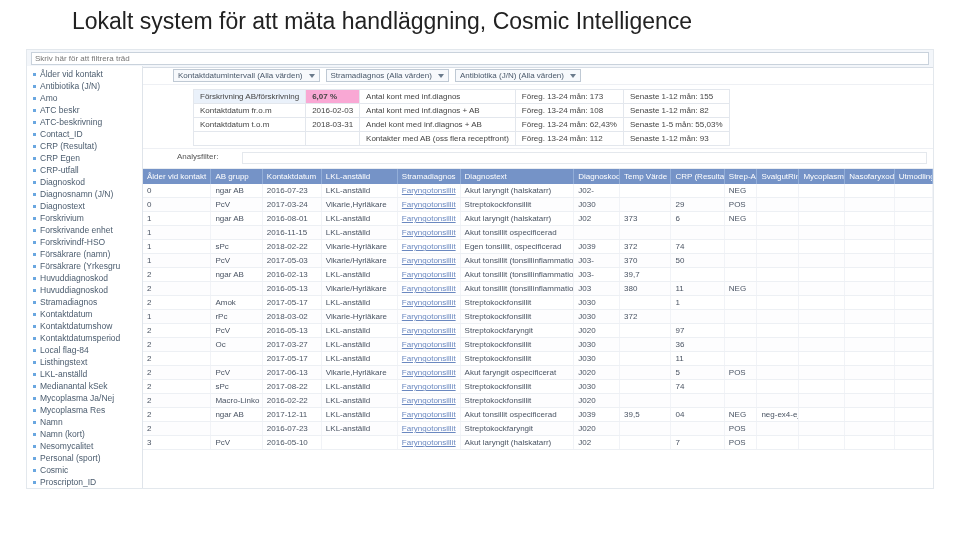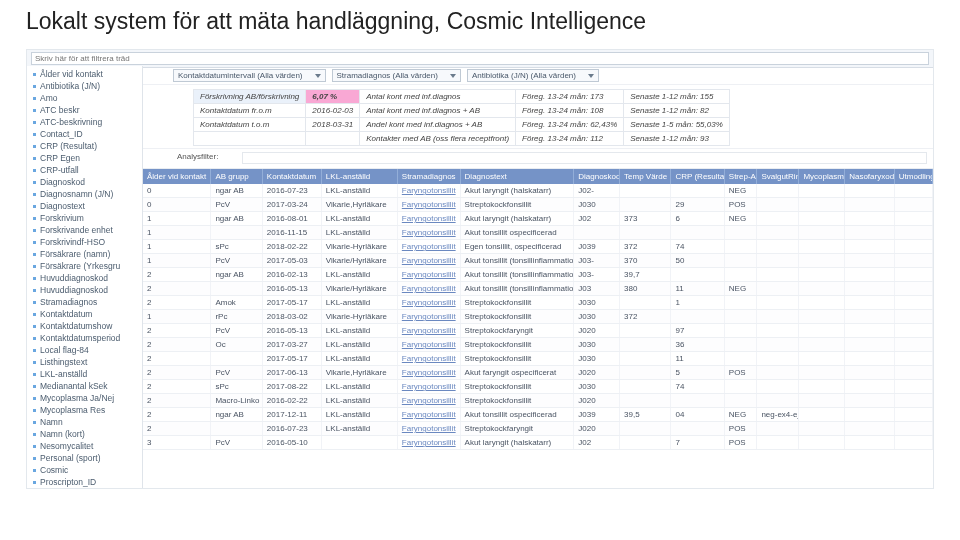--- a/index.html
+++ b/index.html
@@ -1,31 +1,31 @@
 <!DOCTYPE html>
 <html><head>
 <meta charset="utf-8">
 <style>
   * { box-sizing: border-box; margin: 0; padding: 0; }
   body { font-family: "Segoe UI", Arial, sans-serif; font-size: 9px; color: #333; background: #fff; width: 960px; height: 540px; overflow: hidden; }
-  .slide-title { font-size: 23px; font-weight: 400; padding: 8px 26px 8px 26px; color: #222; }
+  .slide-title { font-size: 23px; font-weight: 400; padding: 8px 26px 8px 26px; color: #222; margin-left: 46px; }
   .app { position: relative; margin: 6px 26px 0 26px; border: 1px solid #e3e8ed; background: #fff; height: 440px; overflow: hidden; }
   .filterbar { background: #f3f6fa; border-bottom: 1px solid #d7dde5; padding: 2px 4px; font-size: 8px; color: #555; display:flex; align-items:center; }
   .filterbar input { border:1px solid #c9d2dc; font-size:8px; padding:1px 3px; width:100%; }
   .left-panel { position: absolute; left: 0; top: 16px; bottom: 0; width: 116px; background: #fff; border-right: 1px solid #dfe4ea; overflow-y: auto; padding:2px 4px 2px 6px; }
   .tree-item { display:flex; align-items:center; gap:4px; padding:1px 0; font-size:8.5px; color:#4b5c6e; cursor:pointer; white-space:nowrap; overflow:hidden; }
   .tree-item .bullet { width:3px; height:3px; background:#6aa7e0; flex:0 0 3px; }
   .main { position:absolute; left:116px; right:0; top:16px; bottom:0; overflow:hidden; }
   .dropdown-row { display:flex; gap:6px; padding:3px 6px 2px 30px; align-items:center; border-bottom:1px solid #eef0f4; }
-  .dd { background:#f7f9fc; border:1px solid #bfc9d4; padding:1px 4px; font-size:8px; color:#49586a; display:flex; align-items:center; gap:12px; cursor:pointer; }
+  .dd { background:#f7f9fc; border:1px solid #bfc9d4; padding:1px 4px; font-size:8px; color:#49586a; display:flex; align-items:center; gap:6px; cursor:pointer; }
   .dd .chev { width:0;height:0;border-left:3px solid transparent;border-right:3px solid transparent;border-top:4px solid #6b7b8c; }
   .summary { padding:4px 4px 2px 30px; border-bottom:1px solid #eef0f4; }
   .sum-box { background:#f9a8d4; padding:1px 4px; font-size:8px; border:1px solid #a9c7e3; }
   .kpi-grid { margin-left:20px; border-collapse:collapse; }
-  .kpi-grid td { border:1px solid #e3e7ed; padding:2px 6px; font-size:8px; color:#444; white-space:nowrap;font-style:italic; }
+  .kpi-grid td { border:1px solid #e3e7ed; padding:2px 6px; font-size:8px; color:#444; white-space:nowrap; }
   .analysfilter { display:flex; padding:3px 6px 4px 34px; font-size:8px; color:#555; gap:24px; border-bottom:1px solid #e9edf2; }
   .analysfilter .afbox { flex:1; border:1px solid #e4e8ed; height:12px; }
   .header-row { background:#7593c7; color:#fff; display:flex; font-size:8px; font-weight:400; }
   .header-row div { padding:3px 4px; border-right:1px solid #93aed8; white-space:nowrap; overflow:hidden; }
   .data-area { overflow-y:auto; height:308px; }
   .data-row { display:flex; font-size:8px; border-bottom:1px solid #edf0f4; }
   .data-row:nth-child(even){ background:#fdfdfe; }
   .data-row div { padding:2px 4px; border-right:1px solid #f1f3f7; white-space:nowrap; overflow:hidden; color:#4a5463; }
   .data-row .diag-link { color:#6a88c0; text-decoration:underline; cursor:pointer; }
   .c0{width:72px}.c1{width:54px}.c2{width:62px}.c3{width:80px}.c4{width:66px}.c5{width:120px}.c6{width:48px}.c7{width:54px}.c8{width:56px}.c9{width:34px}.c10{width:44px}.c11{width:48px}.c12{width:52px}.c13{width:40px}

